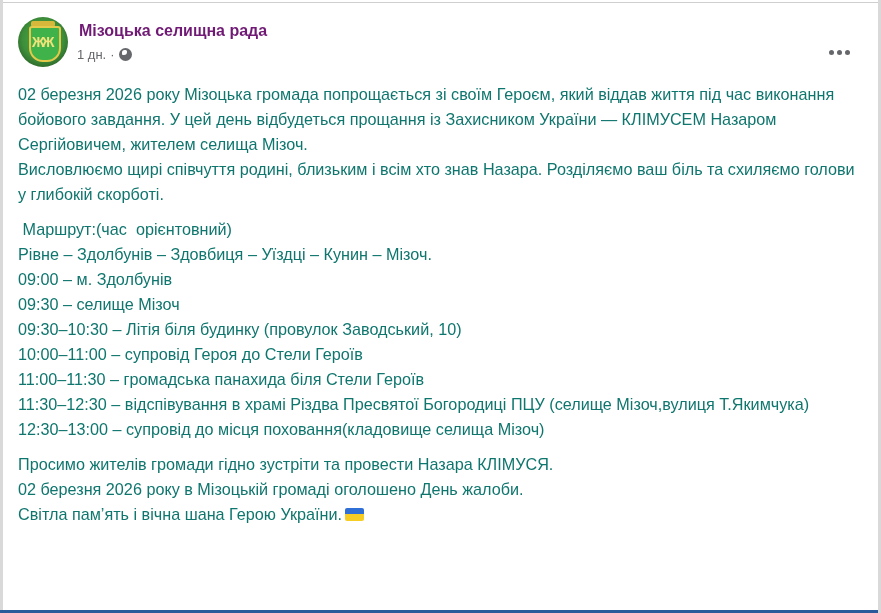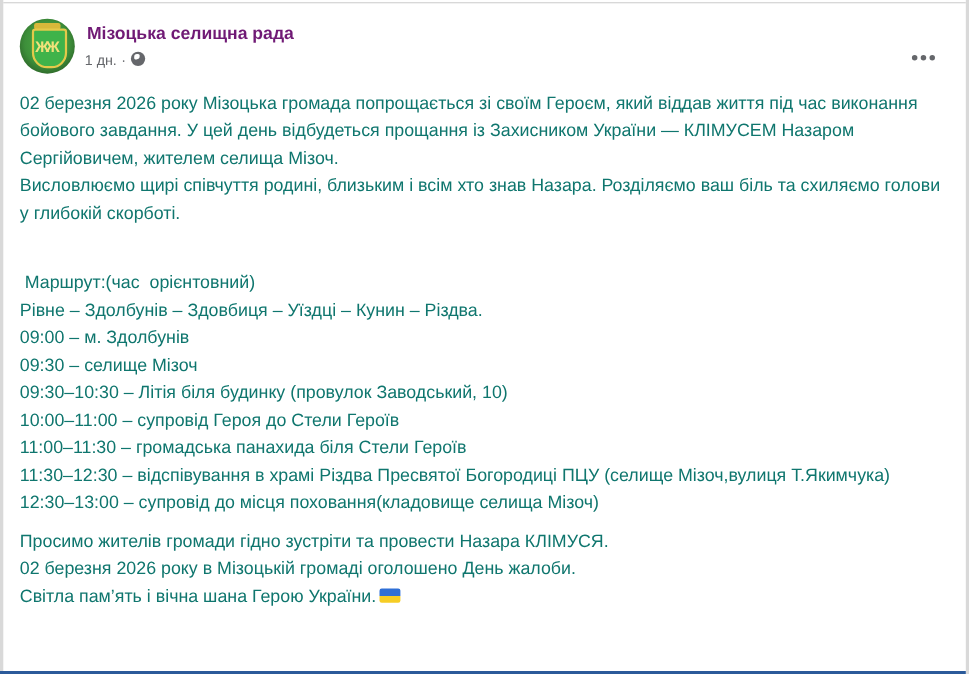--- a/index.html
+++ b/index.html
@@ -29,21 +29,21 @@
     position:absolute; left:13px; top:4px; width:24px; height:6px; background:#d8b83a; border-radius:2px;
   }
   .avatar .mark {
     position:absolute; left:14px; top:17px; width:14px; text-align:center;
     font-size:14px; font-weight:bold; color:#f1e27a; letter-spacing:-3px;
   }
   .page-name {
     position:absolute; left:61px; top:5px; font-size:16px; font-weight:bold; color:#701a75;
     white-space:nowrap;
   }
-  .meta { position:absolute; left:59px; top:30px; font-size:13px; color:#65676b; display:flex; align-items:flex-start; gap:4px; }
+  .meta { position:absolute; left:59px; top:30px; font-size:13px; color:#65676b; display:flex; align-items:center; gap:4px; }
   .globe {
     width:13px; height:13px; border-radius:50%; background:#65676b; display:inline-block; position:relative;
   }
   .globe::after {
     content:""; position:absolute; left:3px; top:2px; width:5px; height:5px; border-radius:50% 30% 60% 20%; background:#fff;
   }
   .more-btn {
     position:absolute; right:28px; top:33px; display:flex; gap:3px; cursor:pointer;
   }
   .more-btn span { width:5px; height:5px; border-radius:50%; background:#65676b; display:block; }
@@ -84,22 +84,22 @@
       <span></span>
       <span></span>
       <span></span>
     </div>
   </div>
 
   <div class="body-text">
     <p class="para">02 березня 2026 року Мізоцька громада попрощається зі своїм Героєм, який віддав життя під час виконання бойового завдання. У цей день відбудеться прощання із Захисником України — КЛІМУСЕМ Назаром Сергійовичем, жителем селища Мізоч.</p>
     <p class="para">Висловлюємо щирі співчуття родині, близьким і всім хто знав Назара. Розділяємо ваш біль та схиляємо голови у глибокій скорботі.</p>
     <div class="gap"></div>
-    <p class="para" style="white-space:pre;margin-top:28px;"> Маршрут:(час  орієнтовний)</p>
-    <p class="para">Рівне – Здолбунів – Здовбиця – Уїздці – Кунин – Різдва.</p>
+    <p class="para" style="white-space:pre;"> Маршрут:(час  орієнтовний)</p>
+    <p class="para">Рівне – Здолбунів – Здовбиця – Уїздці – Кунин – Мізоч.</p>
     <p class="para">09:00 – м. Здолбунів</p>
     <p class="para">09:30 – селище Мізоч</p>
     <p class="para">09:30–10:30 – Літія біля будинку (провулок Заводський, 10)</p>
     <p class="para">10:00–11:00 – супровід Героя до Стели Героїв</p>
     <p class="para">11:00–11:30 – громадська панахида біля Стели Героїв</p>
     <p class="para">11:30–12:30 – відспівування в храмі Різдва Пресвятої Богородиці ПЦУ (селище Мізоч,вулиця Т.Якимчука)</p>
     <p class="para">12:30–13:00 – супровід до місця поховання(кладовище селища Мізоч)</p>
     <div class="gap"></div>
     <p class="para">Просимо жителів громади гідно зустріти та провести Назара КЛІМУСЯ.</p>
     <p class="para">02 березня 2026 року в Мізоцькій громаді оголошено День жалоби.</p>

